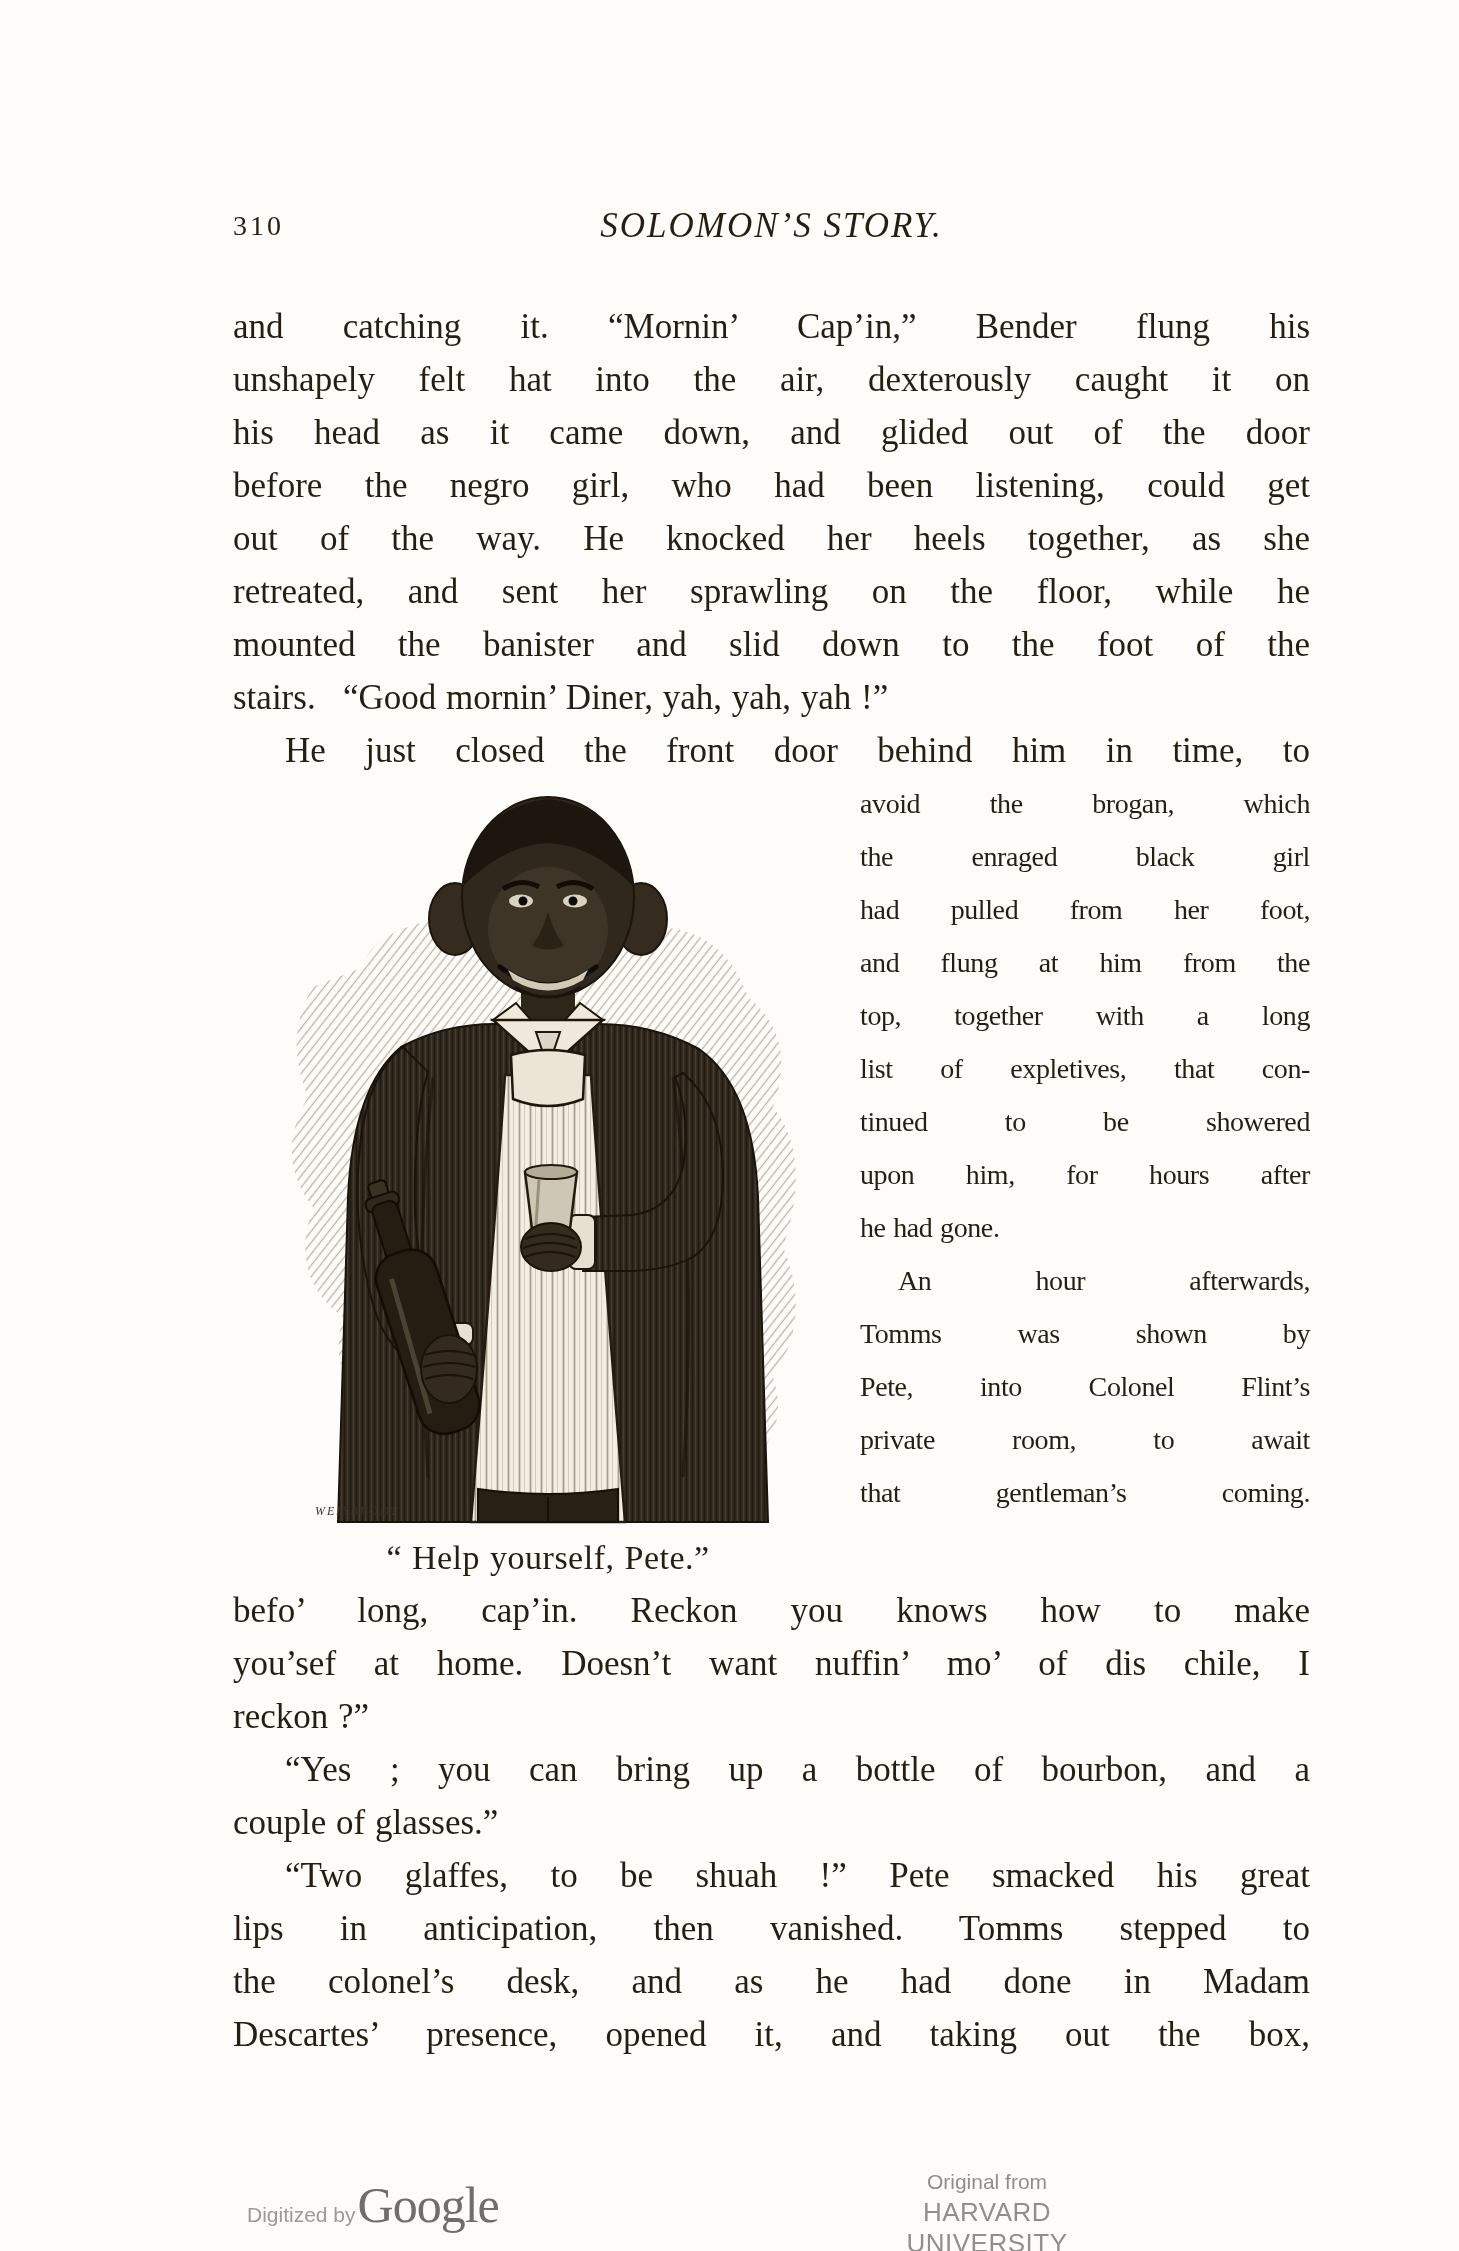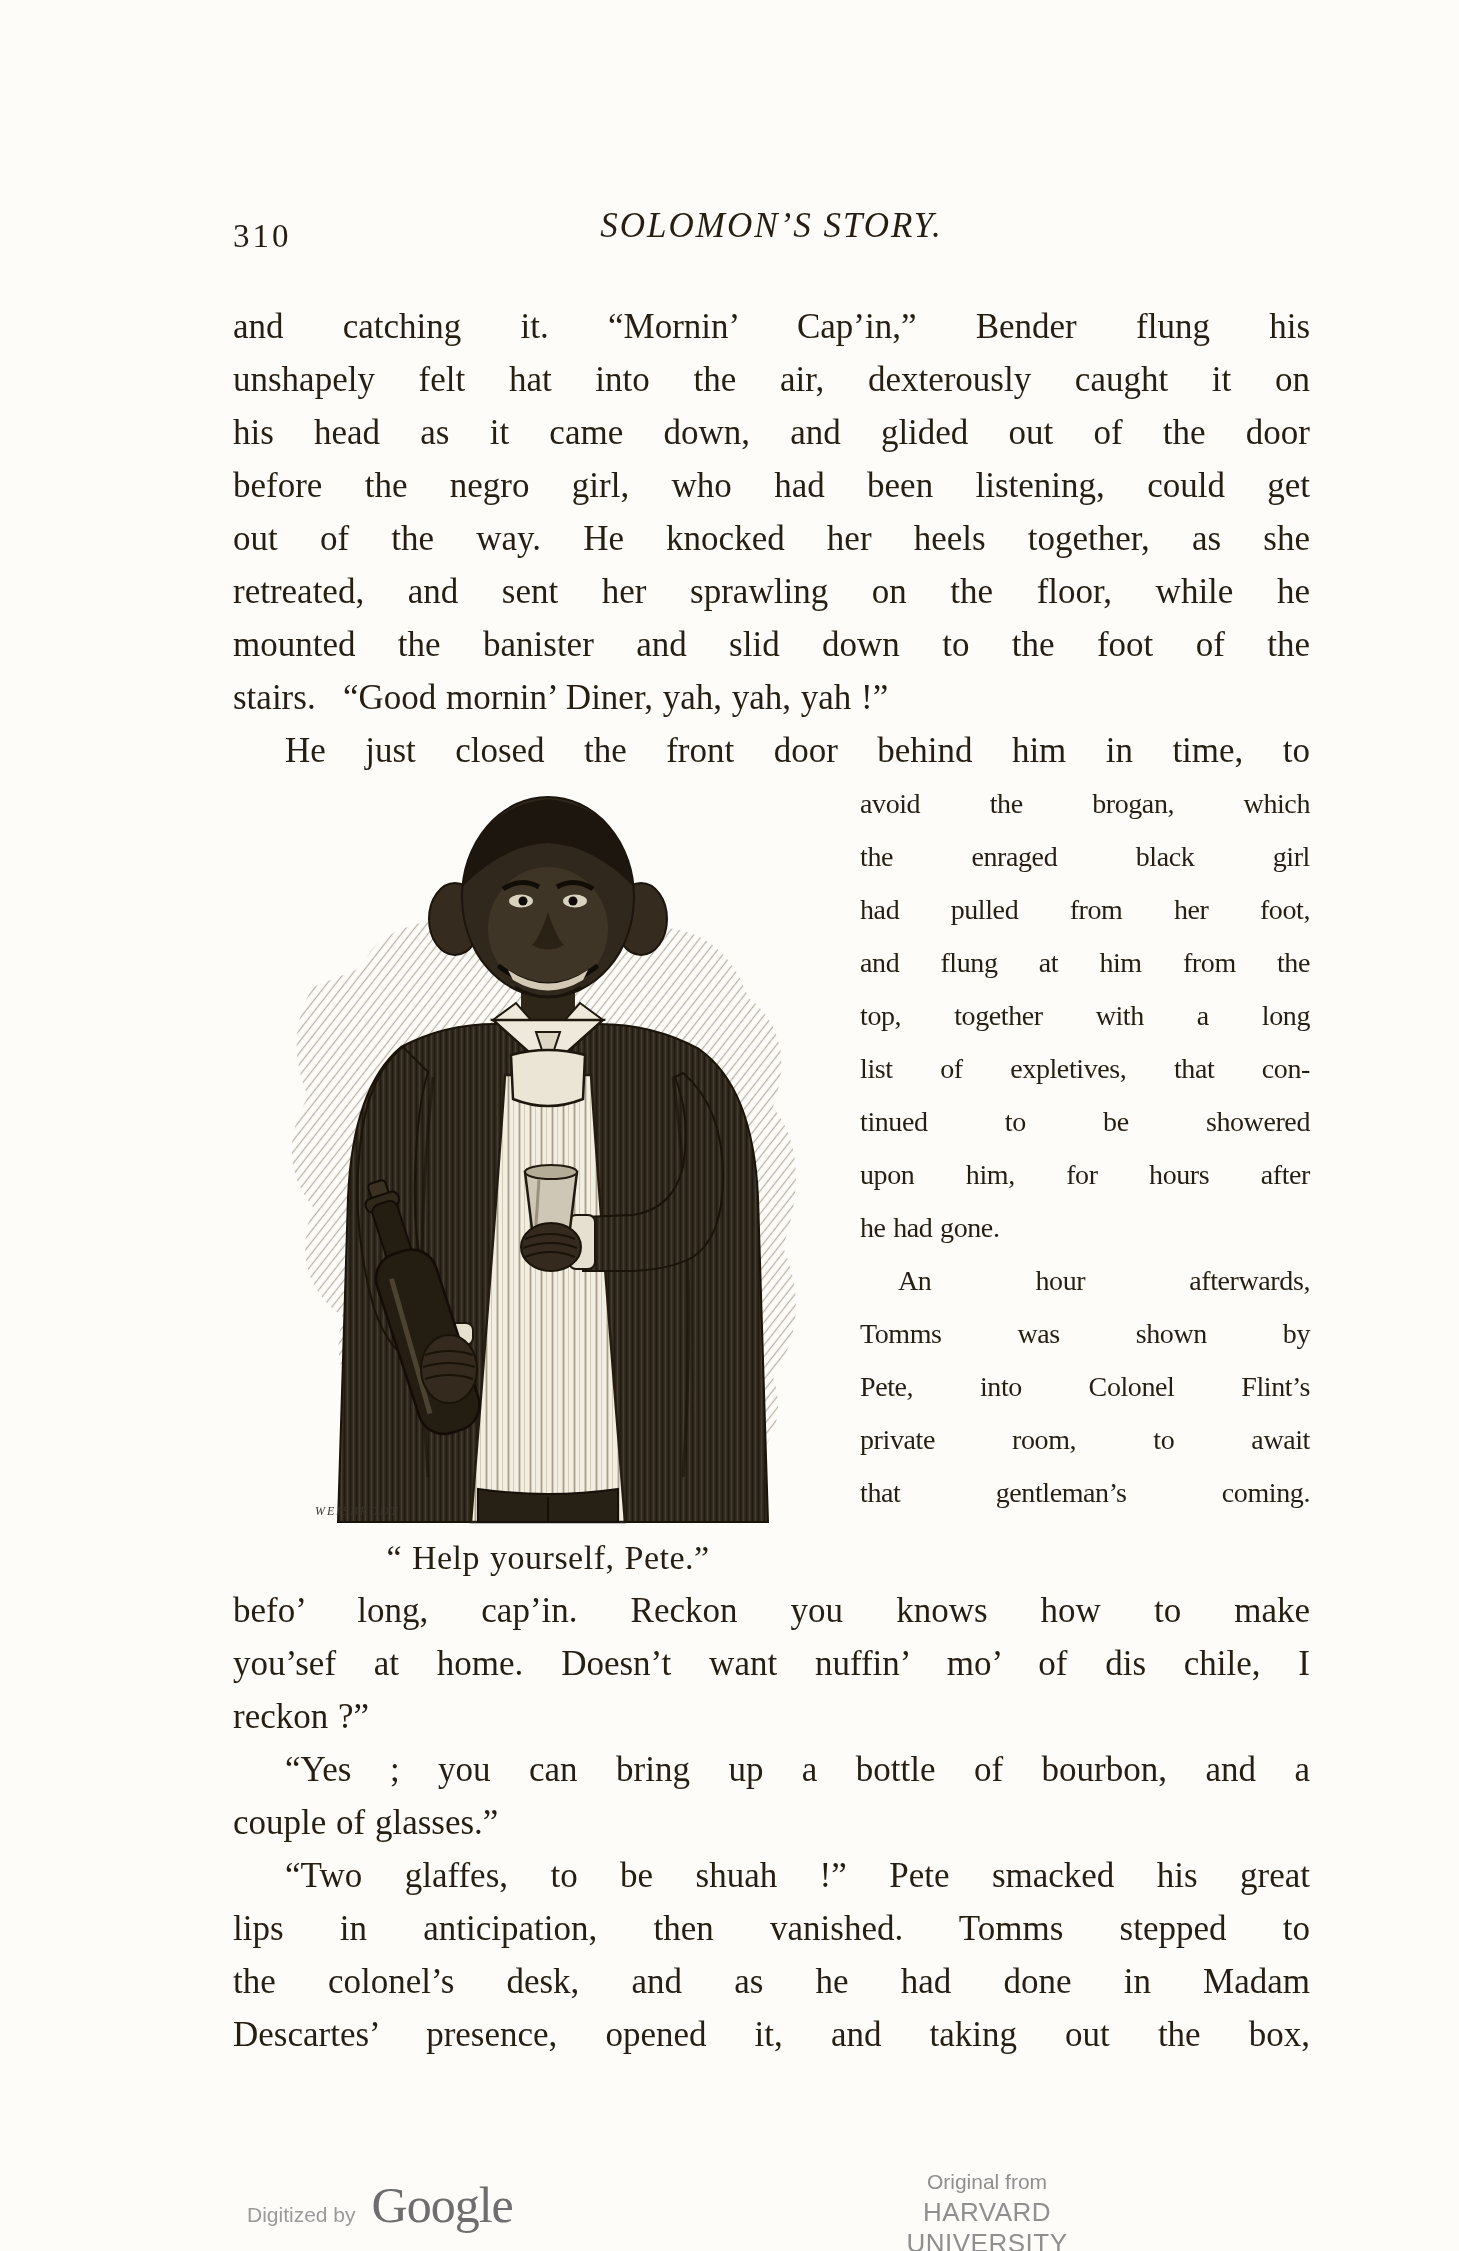--- a/index.html
+++ b/index.html
@@ -1,34 +1,34 @@
 <!DOCTYPE html>
 <html><head>
 <meta charset="utf-8">
 <style>
   html,body{margin:0;padding:0;background:#ffffff;}
   .page{position:relative;width:1459px;height:2251px;background:#fdfcf9;overflow:hidden;
         color:#261e12;font-family:"Liberation Serif","DejaVu Serif",serif;}
   .content{position:absolute;left:233px;top:0;width:1077px;}
   .runninghead{position:relative;margin-top:206px;height:44px;}
-  .pgnum{position:absolute;left:0;top:12px;font-size:33px;letter-spacing:3px;}
+  .pgnum{position:absolute;left:0;top:4px;font-size:28px;letter-spacing:3px;}
   .rtitle{position:absolute;left:0;right:0;top:0;text-align:center;font-size:35px;
           font-style:italic;letter-spacing:2px;font-family:Liberation Serif, serif;}
   .bodytext{font-size:35px;line-height:53px;word-spacing:1px;}
   .line{min-height:53px;}
   .line.j{text-align:justify;text-align-last:justify;}
   .line.ind{text-indent:52px;}
   #p1{margin-top:50px;}
   .wrap-row{display:flex;align-items:flex-start;}
   figure.engraving{margin:0 0 0 20px;width:590px;}
   figure.engraving svg{display:block;}
   .rightcol{width:450px;margin-left:17px;font-size:28px;letter-spacing:-0.4px;}
   .rightcol .line.ind{text-indent:38px;}
   figcaption{font-size:34px;text-align:center;margin-top:4px;letter-spacing:.5px;}
-  .footer-left{position:absolute;left:247px;top:2176px;display:flex;align-items:baseline;gap:16px;
+  .footer-left{position:absolute;left:247px;top:2176px;display:flex;align-items:baseline;gap:2px;
                font-family:"Liberation Sans","DejaVu Sans",sans-serif;color:#9a9a9a;}
   .dig{font-size:21px;}
   .glogo{font-size:50px;color:#6e6e6e;font-family:"Liberation Serif","DejaVu Serif",serif;
          letter-spacing:-1px;}
   .footer-right{position:absolute;left:852px;top:2170px;width:270px;text-align:center;
                 font-family:"Liberation Sans","DejaVu Sans",sans-serif;color:#8f8f8f;}
   .of{font-size:21px;}
   .inst{font-size:26px;margin-top:3px;letter-spacing:.5px;}
 </style>
 </head>

